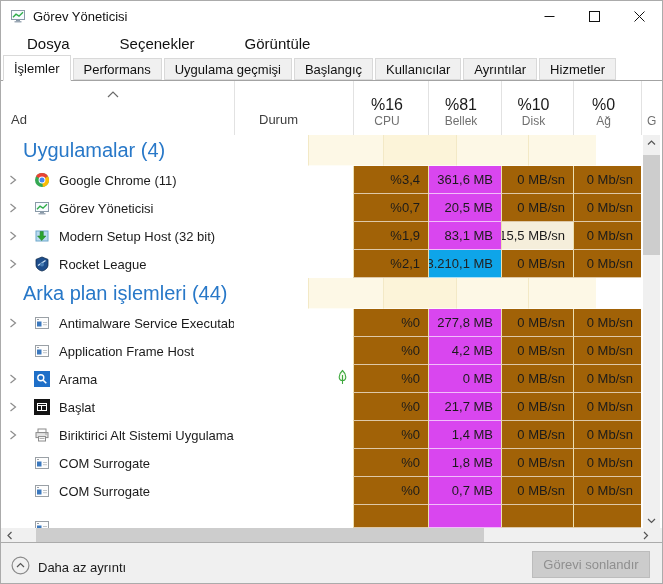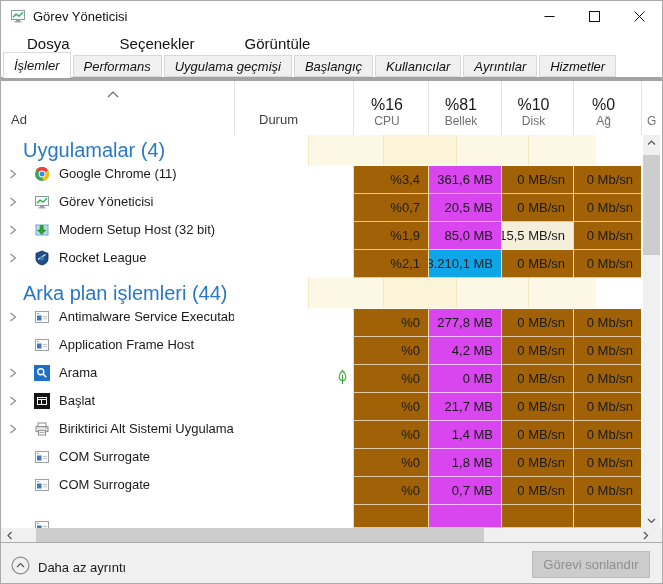--- a/index.html
+++ b/index.html
@@ -12,21 +12,21 @@
   .app-icon { width:16px; height:16px; margin-left:9px; flex:0 0 auto; }
   .win-title { margin-left:7px; font-size:13px; color:#111; }
   .controls { margin-left:auto; display:flex; height:100%; }
   .ctrl { width:45px; display:flex; align-items:center; justify-content:center; }
 
   
   .menubar { height:24px; display:flex; align-items:center; padding-left:1px; flex:0 0 auto; }
   .menu-item { padding:3px 25px; font-size:15px; color:#111; }
 
   
-  .tabstrip { height:26px; border-bottom:4px solid #a3a3a3; padding-left:2px; display:flex; align-items:flex-end; flex:0 0 auto;font-style:italic; }
+  .tabstrip { height:26px; border-bottom:1px solid #a3a3a3; padding-left:2px; display:flex; align-items:flex-end; flex:0 0 auto; }
   .tab { font-size:13px; color:#111; background:#f0f0f0; border:1px solid #d9d9d9; height:22px; padding:3px 10px 0; margin-right:2px; white-space:nowrap; }
   .tab.active { background:#fff; border-bottom-color:#fff; height:26px; padding-top:5px; margin-bottom:-1px; z-index:2; }
 
   
   .header { height:54px; display:flex; position:relative; flex:0 0 auto; }
   .h-name { width:233px; position:relative; }
   .sort-caret { position:absolute; left:105px; top:4px; }
   .h-text { position:absolute; left:10px; bottom:8px; font-size:13px; color:#3d3d3d; }
   .h-status { width:119px; border-left:1px solid #e2e2e2; position:relative; }
   .h-status .h-text { left:24px; }
@@ -34,21 +34,21 @@
   .h-col { border-left:1px solid #e2e2e2; display:flex; flex-direction:column; justify-content:flex-end; align-items:center; padding:0 8px 6px 0; }
   .h-col .pct { font-size:16px; color:#1b1b1b; line-height:19px; }
   .h-col .lbl { font-size:12px; color:#707070; line-height:15px; }
   .w-cpu{width:75px}.w-mem{width:73px}.w-disk{width:72px}.w-net{width:68px}
   .h-gpu { flex:1; border-left:1px solid #e2e2e2; font-size:12px; color:#707070; display:flex; align-items:flex-end; padding:0 0 7px 5px; overflow:hidden; }
 
   
   .rows { height:393px; position:relative; overflow:hidden; flex:0 0 auto; background:#fff; }
   .row { display:flex; height:28px; }
   .row.partial { height:23px; overflow:hidden; }
-  .c-name { width:233px; display:flex; align-items:flex-start; overflow:hidden; }
+  .c-name { width:233px; display:flex; align-items:center; overflow:hidden; }
   .expander { width:14px; height:16px; margin-left:8px; flex:0 0 auto; display:flex; align-items:center; }
   .p-icon { width:16px; height:16px; margin-left:11px; flex:0 0 auto; }
   .row.partial .p-icon { align-self:flex-start; margin-top:14px; }
   .p-label { margin-left:9px; font-size:13px; color:#1b1b1b; white-space:nowrap; }
   .c-status { width:119px; display:flex; align-items:center; justify-content:flex-end; padding-right:3px; }
   .cell { display:flex; align-items:center; justify-content:flex-end; padding-right:8px; font-size:13px; color:#1b1b1b; border-left:1px solid #ede0b2; border-bottom:1px solid rgba(255,255,255,.65); background:#a16207; white-space:nowrap; overflow:hidden; }
   .cell.w-mem { background:#d946ef; }
   .cell.hot { background:#0ea5e9; color:#222; }
   .cell.warm { background:#f5eedb; }
   .c-end { flex:1; background:#fff; }
@@ -218,21 +218,21 @@
             </svg>
           </span>
           <span class="p-icon"><svg width="16" height="16" viewBox="0 0 16 16">
               <rect x="2" y="3" width="12" height="10" fill="#badbf0" stroke="#6fa8cc"></rect>
               <path d="M9.3 3.5 v4.5 h2.6 l-4.2 4.6 -4.2-4.6 h2.6 V3.5 z" fill="#2ba52e" stroke="#1d7a20" stroke-width="0.5"></path>
             </svg></span>
           <span class="p-label">Modern Setup Host (32 bit)</span>
         </div>
         <div class="c-status"></div>
         <div class="cell w-cpu">%1,9</div>
-        <div class="cell w-mem">85,0 MB</div>
+        <div class="cell w-mem">83,1 MB</div>
         <div class="cell w-disk warm">15,5 MB/sn</div>
         <div class="cell w-net">0 Mb/sn</div>
         <div class="c-end"></div>
       </div>
       <div class="row">
         <div class="c-name">
           <span class="expander">
             <svg width="8" height="10" viewBox="0 0 8 10">
               <polyline points="1.5,1 6.5,5 1.5,9" fill="none" stroke="#8c8c8c" stroke-width="1.2"></polyline>
             </svg>

